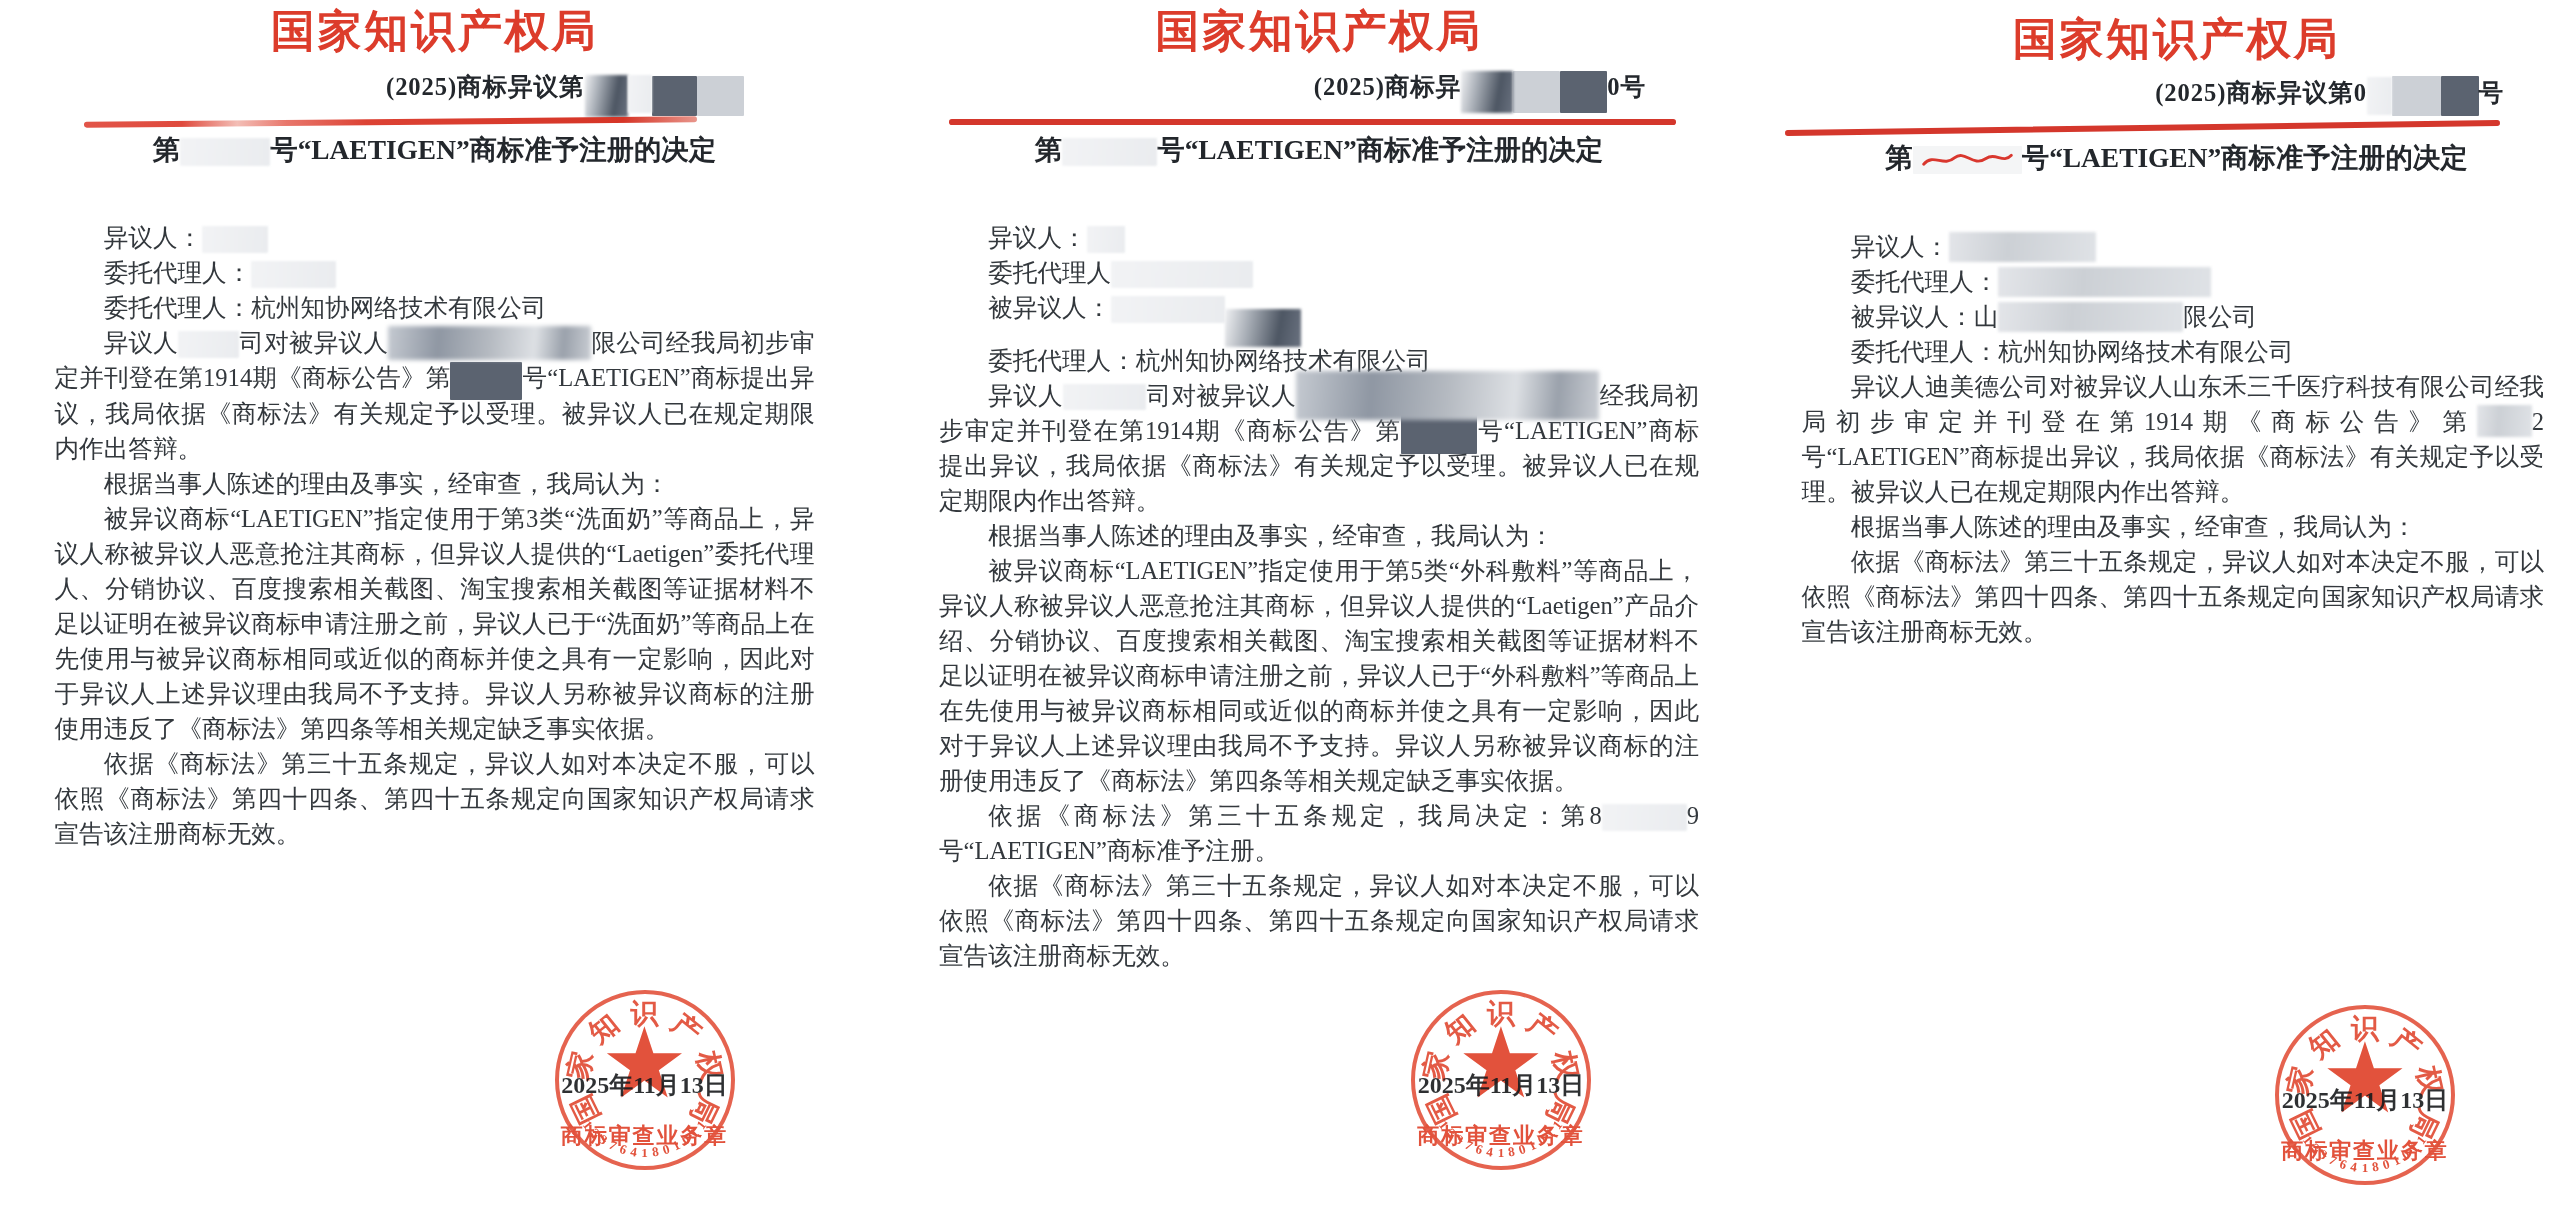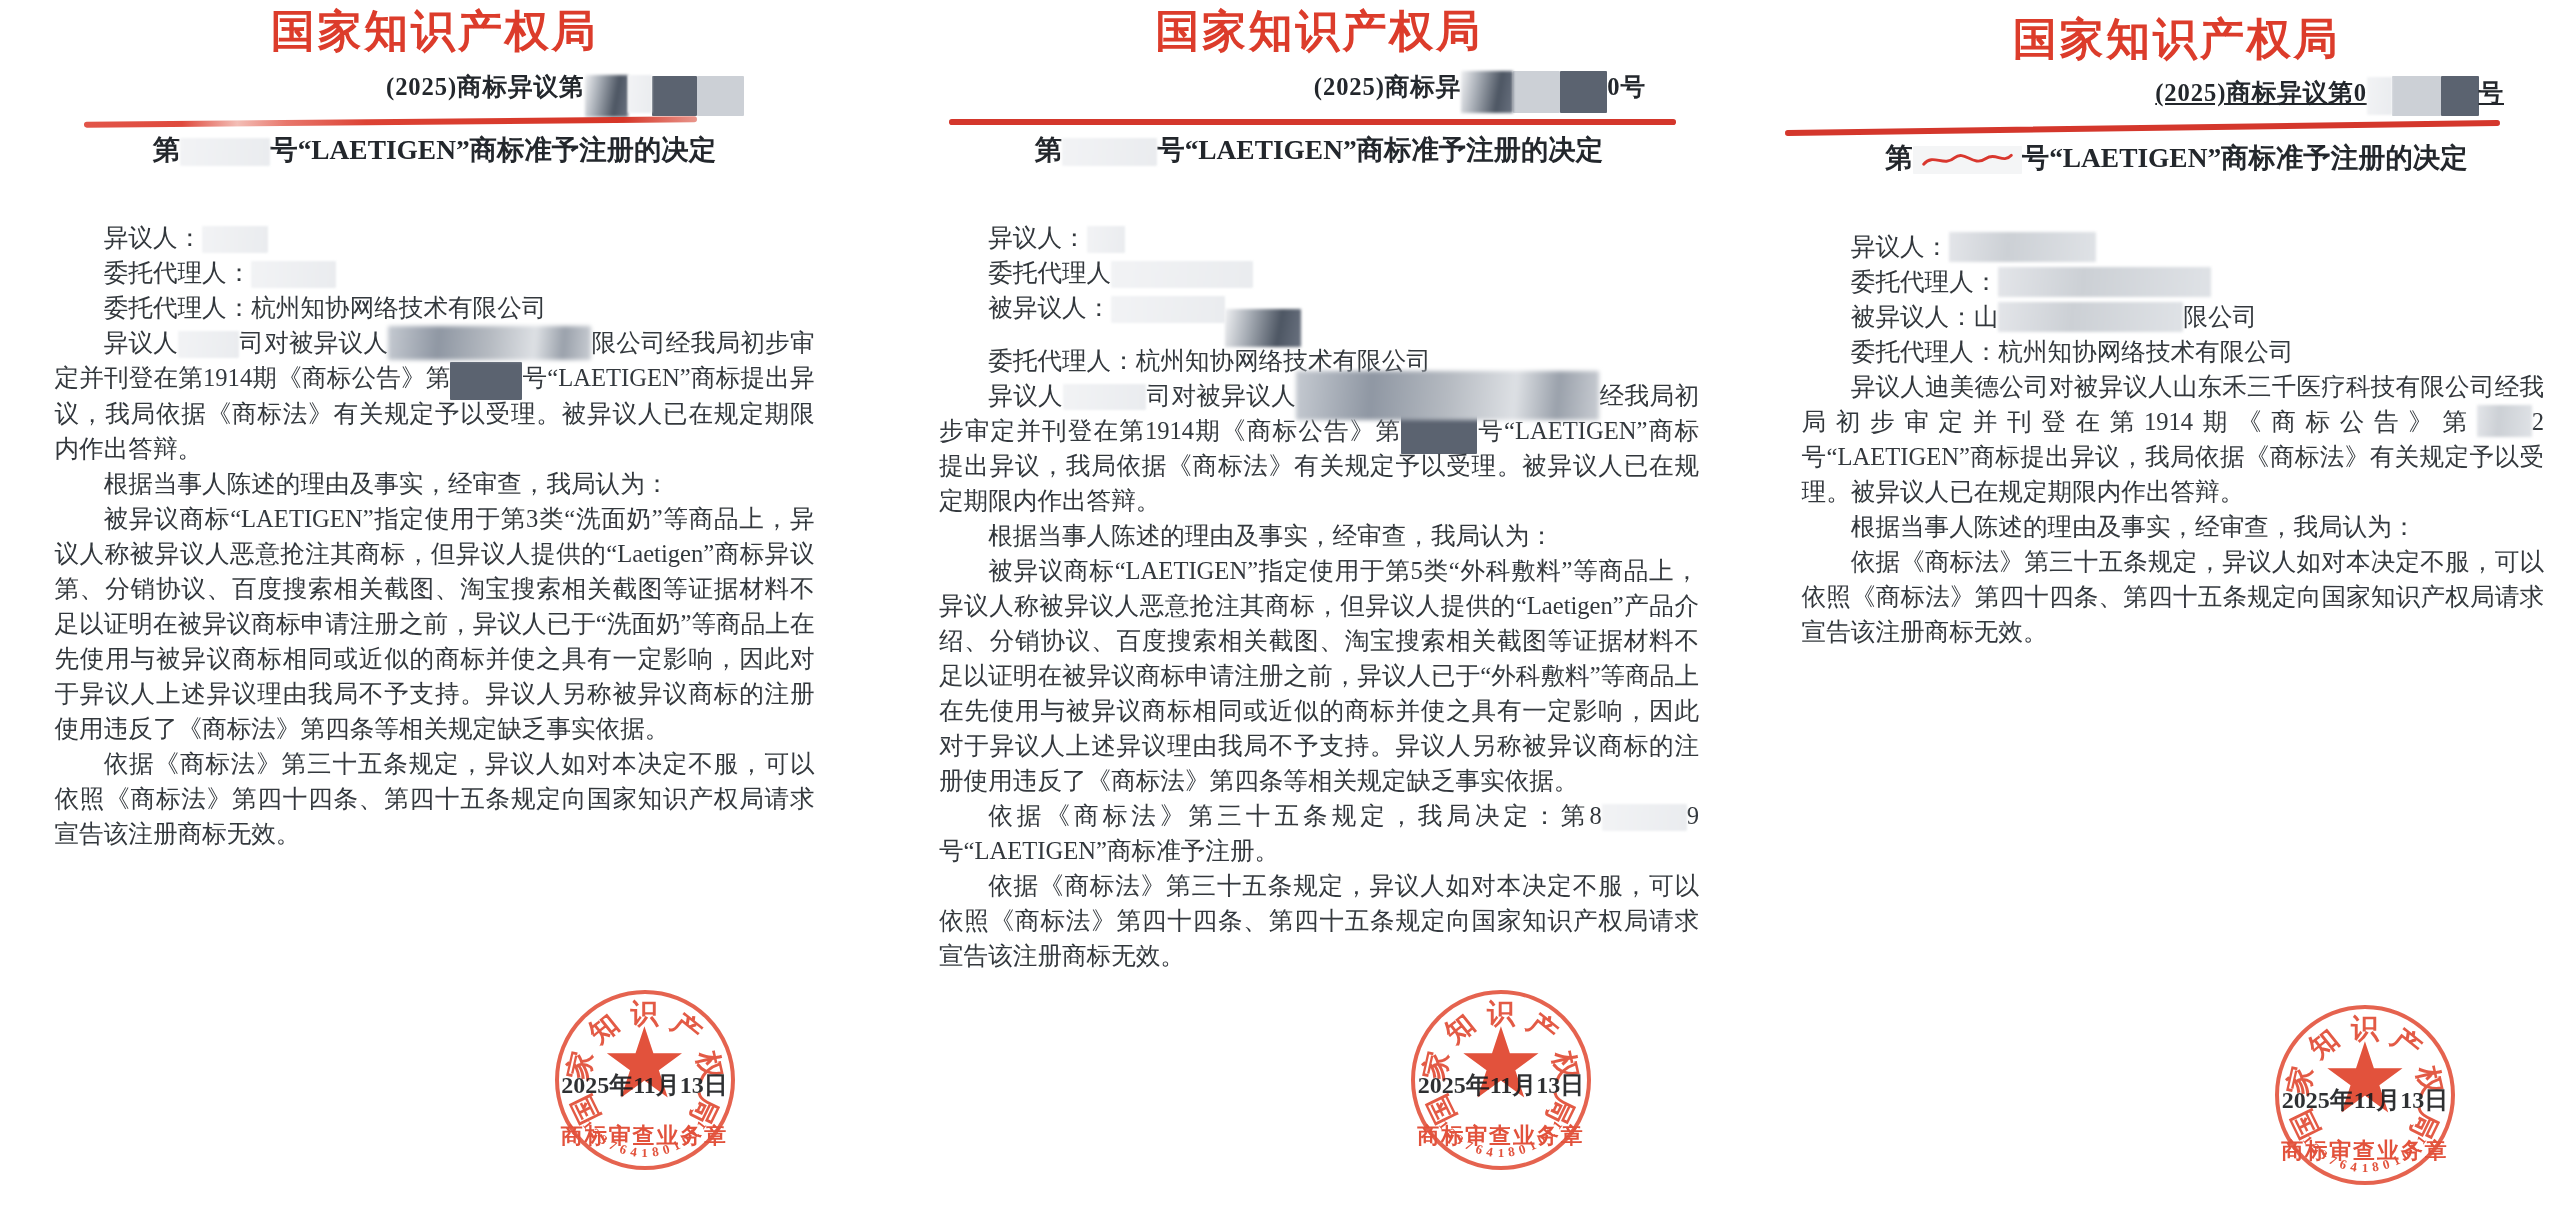--- a/index.html
+++ b/index.html
@@ -17,21 +17,21 @@
     position:absolute;top:1.9px;left:0;right:0;margin:0;text-align:center;
     font-size:44px;font-weight:600;letter-spacing:2.8px;color:#dc3c2b;
   }
   #p2 .agency{top:9.5px;}
 
   .docno{
     position:absolute;top:70px;right:99px;font-size:24.6px;font-weight:600;
     color:#23272c;white-space:nowrap;letter-spacing:0.9px;
   }
   #p1 .docno{right:81px;}
-  #p2 .docno{right:72px;top:76px;text-decoration:underline;}
+  #p2 .docno{right:72px;top:76px;}
 
   .rule{position:absolute;top:119px;height:5.7px;border-radius:2.8px;}
   #p0 .rule{
     left:57px;width:613px;transform:rotate(-0.5deg);
     background:linear-gradient(90deg,#e25549 0%,#df4a3d 16%,#f3beb6 25%,#e8776c 33%,#dc4234 46%,#d63527 88%,#e8968c 100%);
   }
   #p1 .rule{left:38px;width:727px;background:#d4372c;}
   #p2 .rule{left:7.6px;width:715px;top:125px;transform:rotate(-0.8deg);background:#d4372c;}
 
   .dtitle{
@@ -98,21 +98,21 @@
   <h1 class="agency">国家知识产权局</h1>
   <div class="docno">(2025)商标异议第<span class="rd rd-smudge" style="width: 43px; height: 42px; margin-top: -6.6px; margin-bottom: -6.6px; vertical-align: -15px;"></span><span class="rd rd-ghost" style="width: 24px; height: 38px; margin-top: -4.7px; margin-bottom: -4.7px; vertical-align: -13.2px;"></span><span class="rd rd-dark" style="width: 45px; height: 40px; margin-top: -5.7px; margin-bottom: -5.7px; vertical-align: -15px;"></span><span class="rd rd-light" style="width: 47px; height: 40px; margin-top: -5.7px; margin-bottom: -5.7px; vertical-align: -15px;"></span></div>
   <div class="rule"></div>
   <h2 class="dtitle">第<span class="rd rd-ghost" style="width: 90px; height: 28px;"></span>号“LAETIGEN”商标准予注册的决定</h2>
   <div class="docbody">
     <p>异议人：<span class="rd rd-ghost" style="width: 66px; height: 26.5px;"></span></p>
     <p>委托代理人：<span class="rd rd-ghost" style="width: 85px; height: 26.5px;"></span></p>
     <p>委托代理人：杭州知协网络技术有限公司</p>
     <p>异议人<span class="rd rd-ghost" style="width: 61px; height: 26.5px;"></span>司对被异议人<span class="rd rd-blur" style="width: 203px; height: 34px; margin-top: -2.8px; margin-bottom: -2.8px;"></span>限公司经我局初步审定并刊登在第1914期《商标公告》第<span class="rd rd-dark" style="width: 72px; height: 38px; margin-top: -4.7px; margin-bottom: -4.7px; vertical-align: -9.5px;"></span>号“LAETIGEN”商标提出异议，我局依据《商标法》有关规定予以受理。被异议人已在规定期限内作出答辩。</p>
     <p>根据当事人陈述的理由及事实，经审查，我局认为：</p>
-    <p>被异议商标“LAETIGEN”指定使用于第3类“洗面奶”等商品上，异议人称被异议人恶意抢注其商标，但异议人提供的“Laetigen”商标异议第、分销协议、百度搜索相关截图、淘宝搜索相关截图等证据材料不足以证明在被异议商标申请注册之前，异议人已于“洗面奶”等商品上在先使用与被异议商标相同或近似的商标并使之具有一定影响，因此对于异议人上述异议理由我局不予支持。异议人另称被异议商标的注册使用违反了《商标法》第四条等相关规定缺乏事实依据。</p>
+    <p>被异议商标“LAETIGEN”指定使用于第3类“洗面奶”等商品上，异议人称被异议人恶意抢注其商标，但异议人提供的“Laetigen”委托代理人、分销协议、百度搜索相关截图、淘宝搜索相关截图等证据材料不足以证明在被异议商标申请注册之前，异议人已于“洗面奶”等商品上在先使用与被异议商标相同或近似的商标并使之具有一定影响，因此对于异议人上述异议理由我局不予支持。异议人另称被异议商标的注册使用违反了《商标法》第四条等相关规定缺乏事实依据。</p>
     <p>依据《商标法》第三十五条规定，异议人如对本决定不服，可以依照《商标法》第四十四条、第四十五条规定向国家知识产权局请求宣告该注册商标无效。</p>
   </div>
   <div class="seal">
     <div class="seal-ring"></div>
     <div class="seal-arc">
         <span style="transform: rotate(-116deg) translateY(-66px);">国</span>
         <span style="transform: rotate(-77.3333deg) translateY(-66px);">家</span>
         <span style="transform: rotate(-38.6667deg) translateY(-66px);">知</span>
         <span style="transform: rotate(0deg) translateY(-66px);">识</span>
         <span style="transform: rotate(38.6667deg) translateY(-66px);">产</span>

